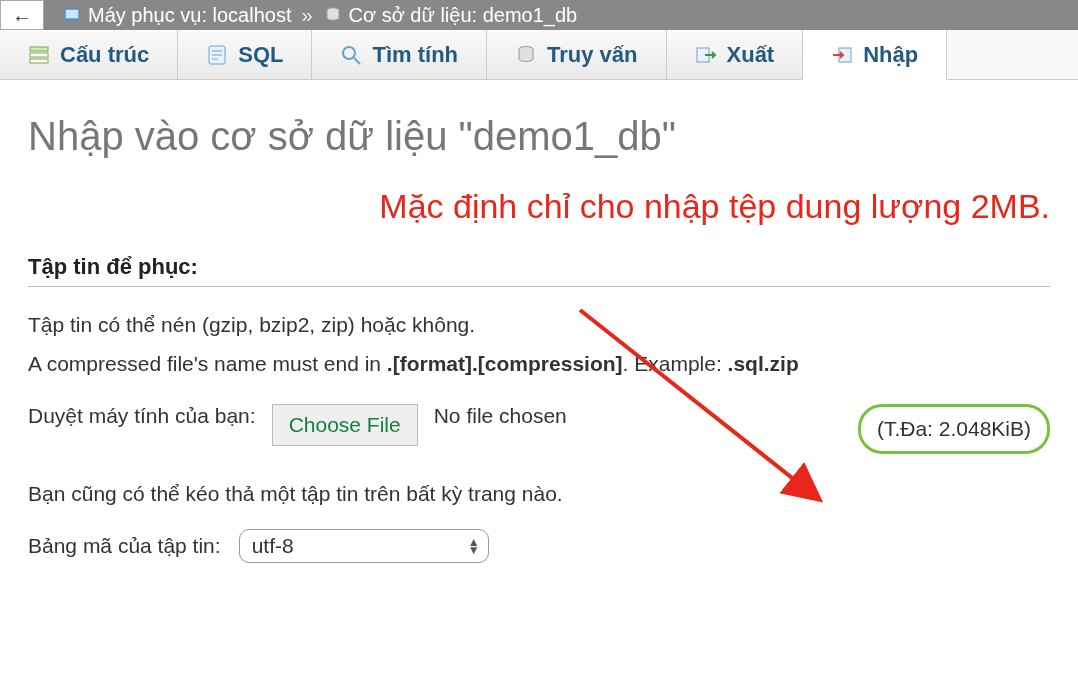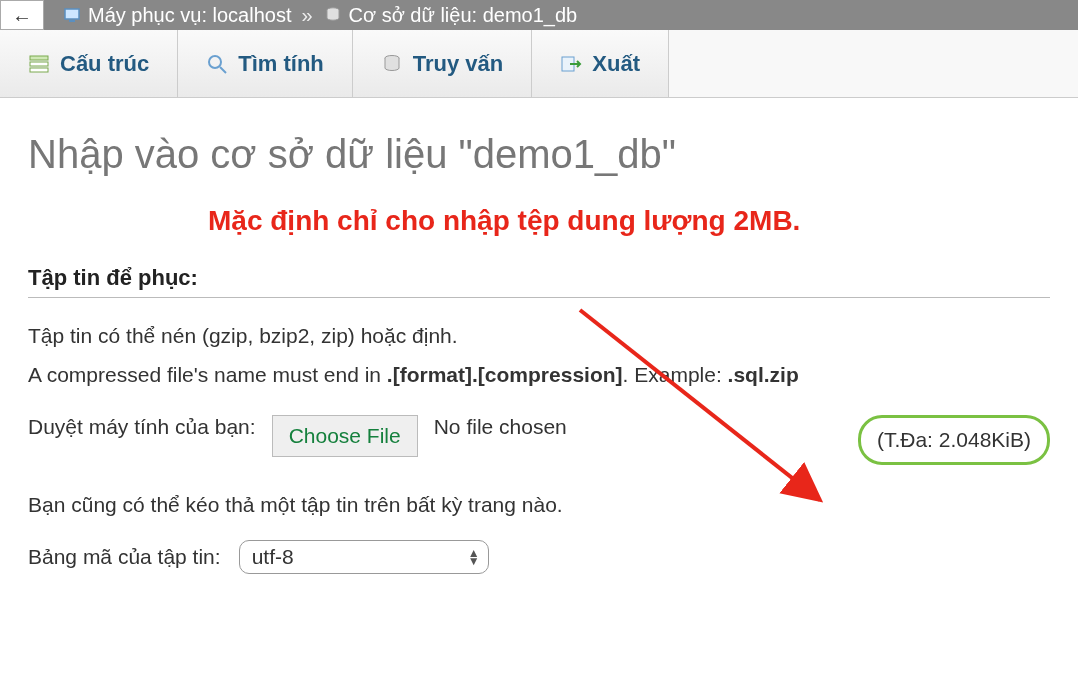--- a/index.html
+++ b/index.html
@@ -50,21 +50,21 @@
     display: inline-flex;
     align-items: center;
     justify-content: center;
   }
 
   
   .tabs {
     display: flex;
     background: #f8f8f8;
     border-bottom: 1px solid #ccc;
-    height: 68px;
+    height: 50px;
   }
   .tab {
     display: flex;
     align-items: center;
     gap: 10px;
     padding: 0 28px;
     font-size: 22px;
     font-weight: 600;
     color: #235a81;
     border-right: 1px solid #ccc;
@@ -84,24 +84,25 @@
   }
   h2.page-title {
     font-size: 40px;
     font-weight: 400;
     color: #777;
     margin-bottom: 28px;
   }
 
   .annotation {
     color: #e8261a;
-    font-size: 28px;
-    font-weight: 700;
+    font-size: 34px;
+    font-weight: 400;
     margin-left: 180px;
     margin-bottom: 28px;
+    text-align: right;
   }
 
   h3.section-title {
     font-size: 22px;
     font-weight: 700;
     color: #222;
     border-bottom: 1px solid #bbb;
     padding-bottom: 6px;
     margin-bottom: 22px;
   }
@@ -211,20 +212,31 @@
           <rect x="2" y="3" width="18" height="4" fill="#cfe8b5" stroke="#7aa94e"></rect>
           <rect x="2" y="9" width="18" height="4" fill="#fff" stroke="#7aa94e"></rect>
           <rect x="2" y="15" width="18" height="4" fill="#fff" stroke="#7aa94e"></rect>
         </svg>
     </span>
     <span>Cấu trúc</span>
   </div>
   <div class="tab">
     <span class="ticon">
       <svg width="22" height="22" viewBox="0 0 22 22">
+          <rect x="3" y="2" width="16" height="18" rx="2" fill="#eaf3fb" stroke="#6aa0d0"></rect>
+          <line x1="6" y1="7" x2="16" y2="7" stroke="#6aa0d0"></line>
+          <line x1="6" y1="11" x2="16" y2="11" stroke="#6aa0d0"></line>
+          <line x1="6" y1="15" x2="12" y2="15" stroke="#6aa0d0"></line>
+        </svg>
+    </span>
+    <span>SQL</span>
+  </div>
+  <div class="tab">
+    <span class="ticon">
+      <svg width="22" height="22" viewBox="0 0 22 22">
           <circle cx="9" cy="9" r="6" fill="none" stroke="#6aa0d0" stroke-width="2"></circle>
           <line x1="14" y1="14" x2="20" y2="20" stroke="#6aa0d0" stroke-width="2"></line>
         </svg>
     </span>
     <span>Tìm tính</span>
   </div>
   <div class="tab">
     <span class="ticon">
       <svg width="22" height="22" viewBox="0 0 22 22">
           <ellipse cx="11" cy="5" rx="7" ry="2.5" fill="#e0e0e0" stroke="#999"></ellipse>
@@ -235,30 +247,39 @@
   </div>
   <div class="tab">
     <span class="ticon">
       <svg width="22" height="22" viewBox="0 0 22 22">
           <rect x="2" y="4" width="12" height="14" fill="#eaf3fb" stroke="#6aa0d0"></rect>
           <path d="M10 11 h10 M17 8 l3 3 -3 3" fill="none" stroke="#3a9c3a" stroke-width="2"></path>
         </svg>
     </span>
     <span>Xuất</span>
   </div>
+  <div class="tab active">
+    <span class="ticon">
+      <svg width="22" height="22" viewBox="0 0 22 22">
+          <rect x="8" y="4" width="12" height="14" fill="#eaf3fb" stroke="#6aa0d0"></rect>
+          <path d="M0 11 h10 M7 8 l3 3 -3 3" fill="none" stroke="#d04a3a" stroke-width="2" transform="translate(2,0)"></path>
+        </svg>
+    </span>
+    <span>Nhập</span>
+  </div>
 </div>
 
 <div class="main">
   <h2 class="page-title">Nhập vào cơ sở dữ liệu "demo1_db"</h2>
 
   <div class="annotation">Mặc định chỉ cho nhập tệp dung lượng 2MB.</div>
 
   <h3 class="section-title">Tập tin để phục:</h3>
 
-  <p class="body-text">Tập tin có thể nén (gzip, bzip2, zip) hoặc định.</p>
+  <p class="body-text">Tập tin có thể nén (gzip, bzip2, zip) hoặc không.</p>
   <p class="body-text">
     <span>A compressed file's name must end in </span><span class="bold">.[format].[compression]</span><span>. Example: </span><span class="bold">.sql.zip</span>
   </p>
 
   <div class="browse-row">
     <span>Duyệt máy tính của bạn:</span>
     <button class="choose-btn">Choose File</button>
     <span>No file chosen</span>
     <span class="max-badge">(T.Đa: 2.048KiB)</span>
   </div>

